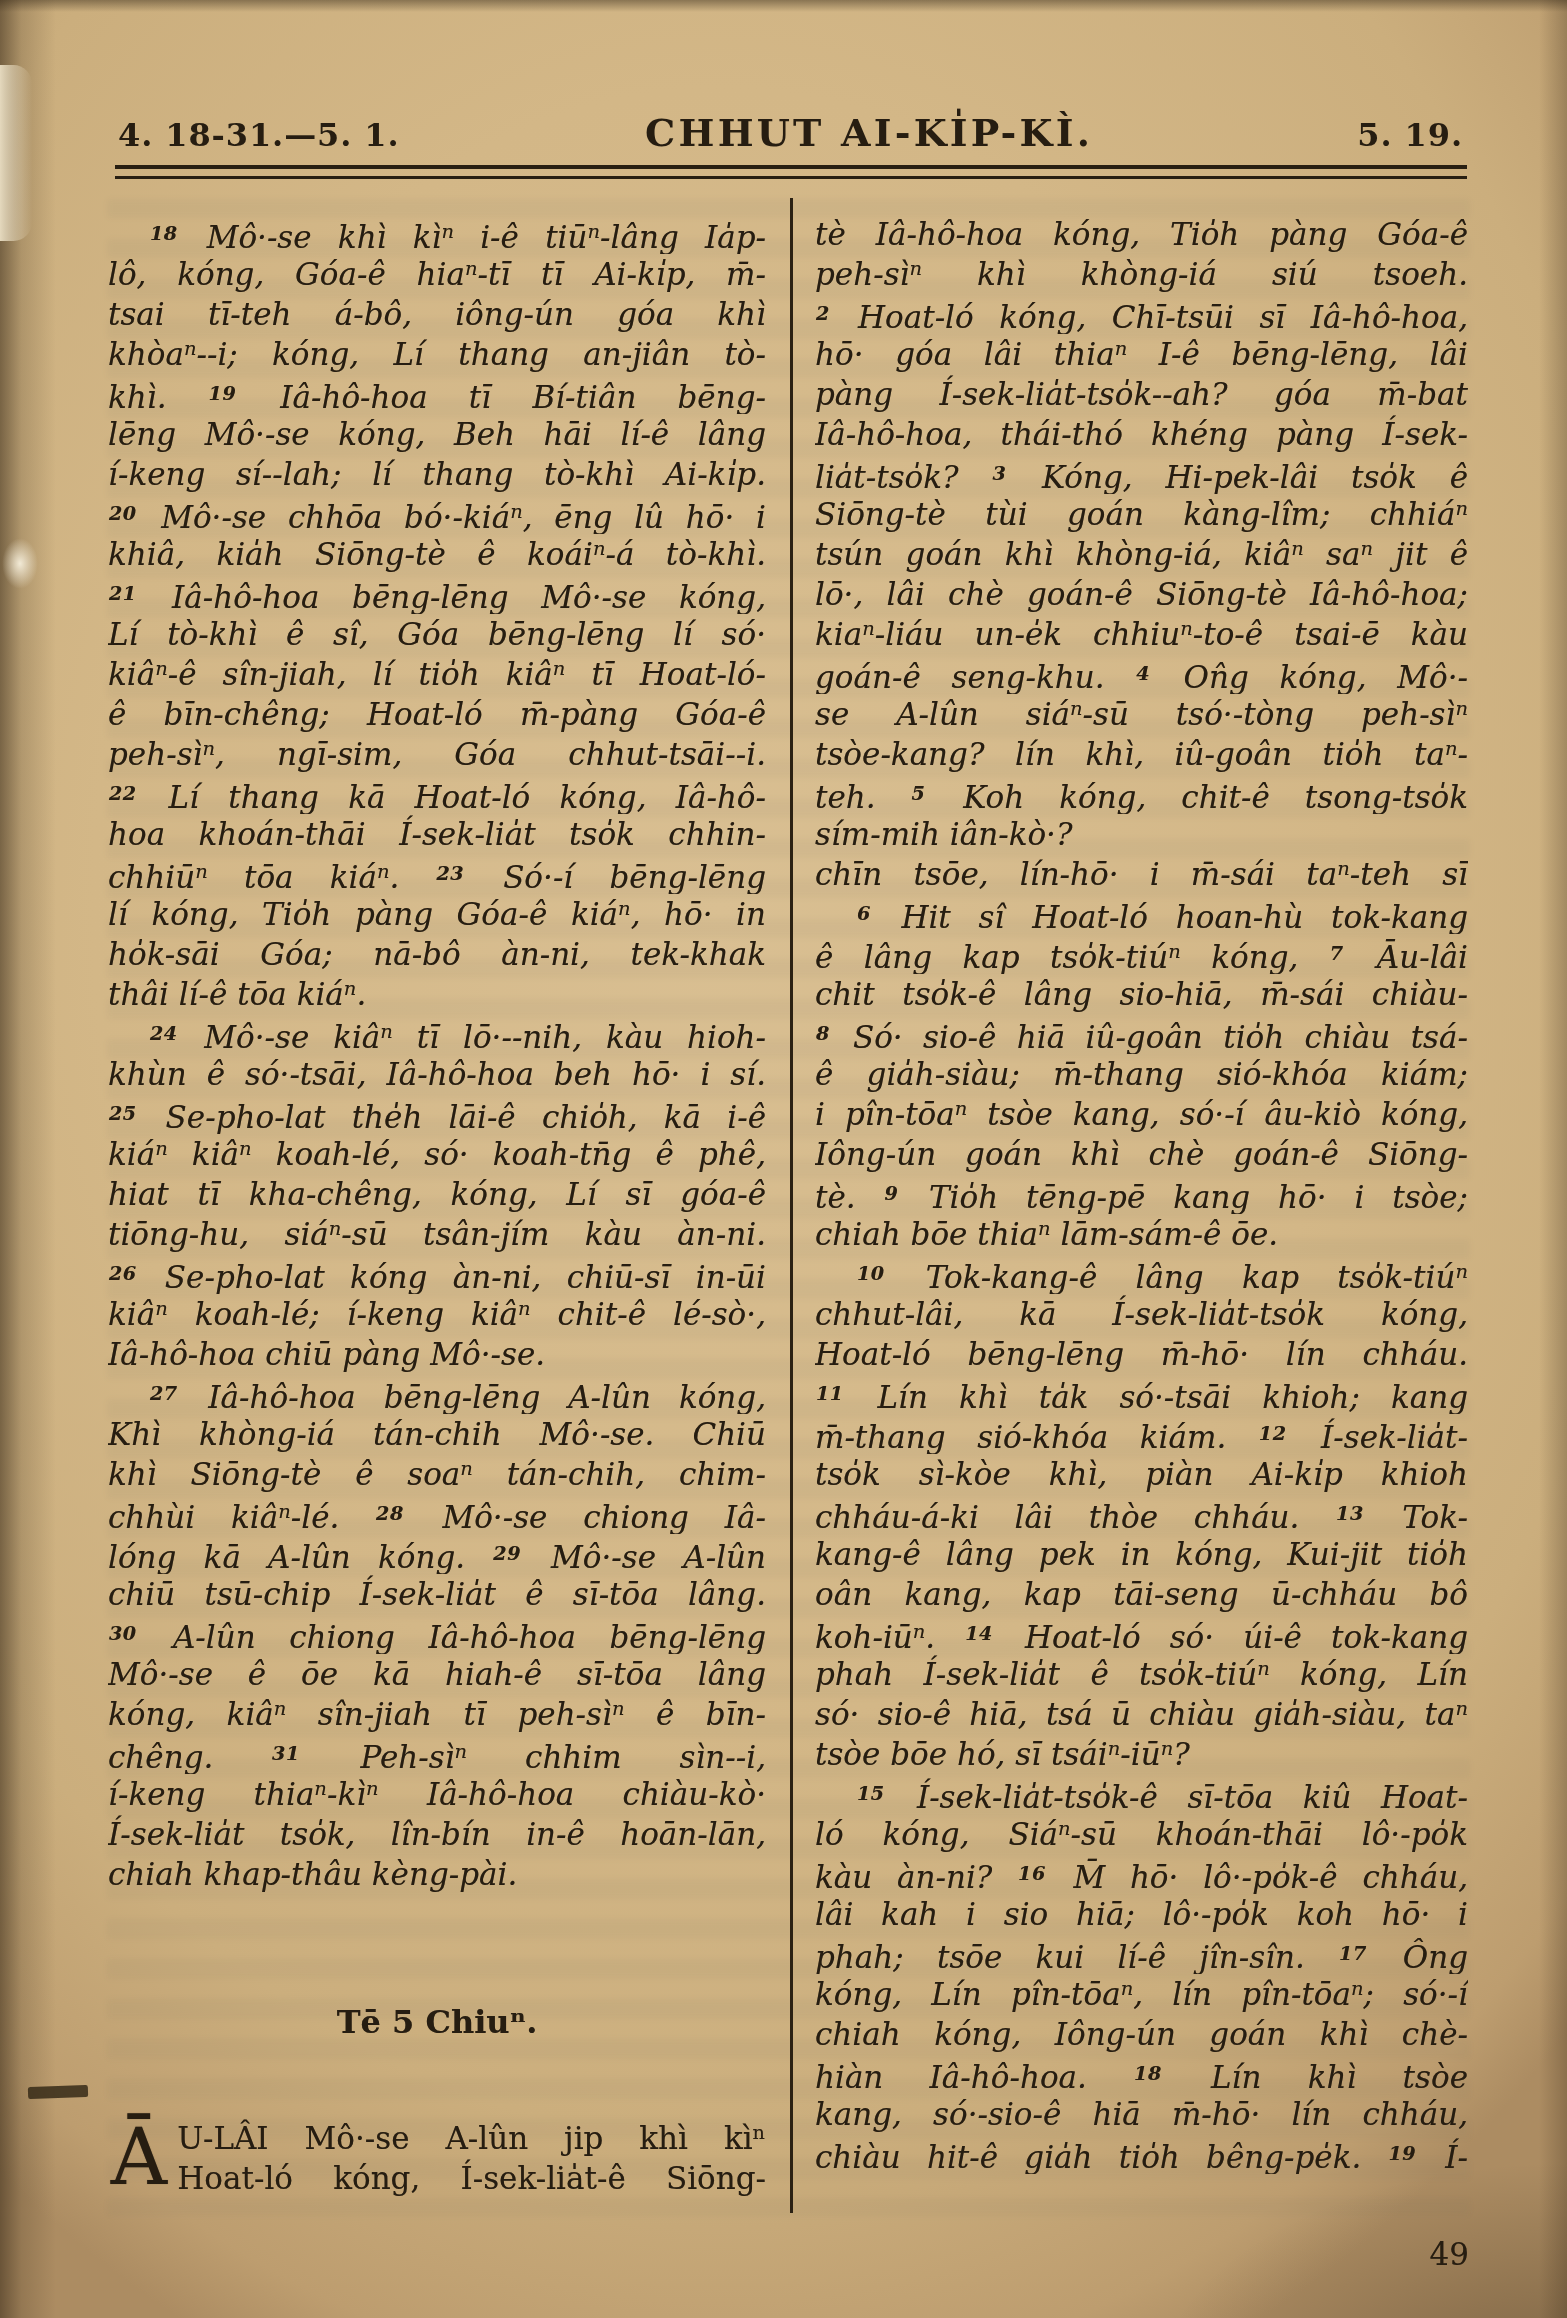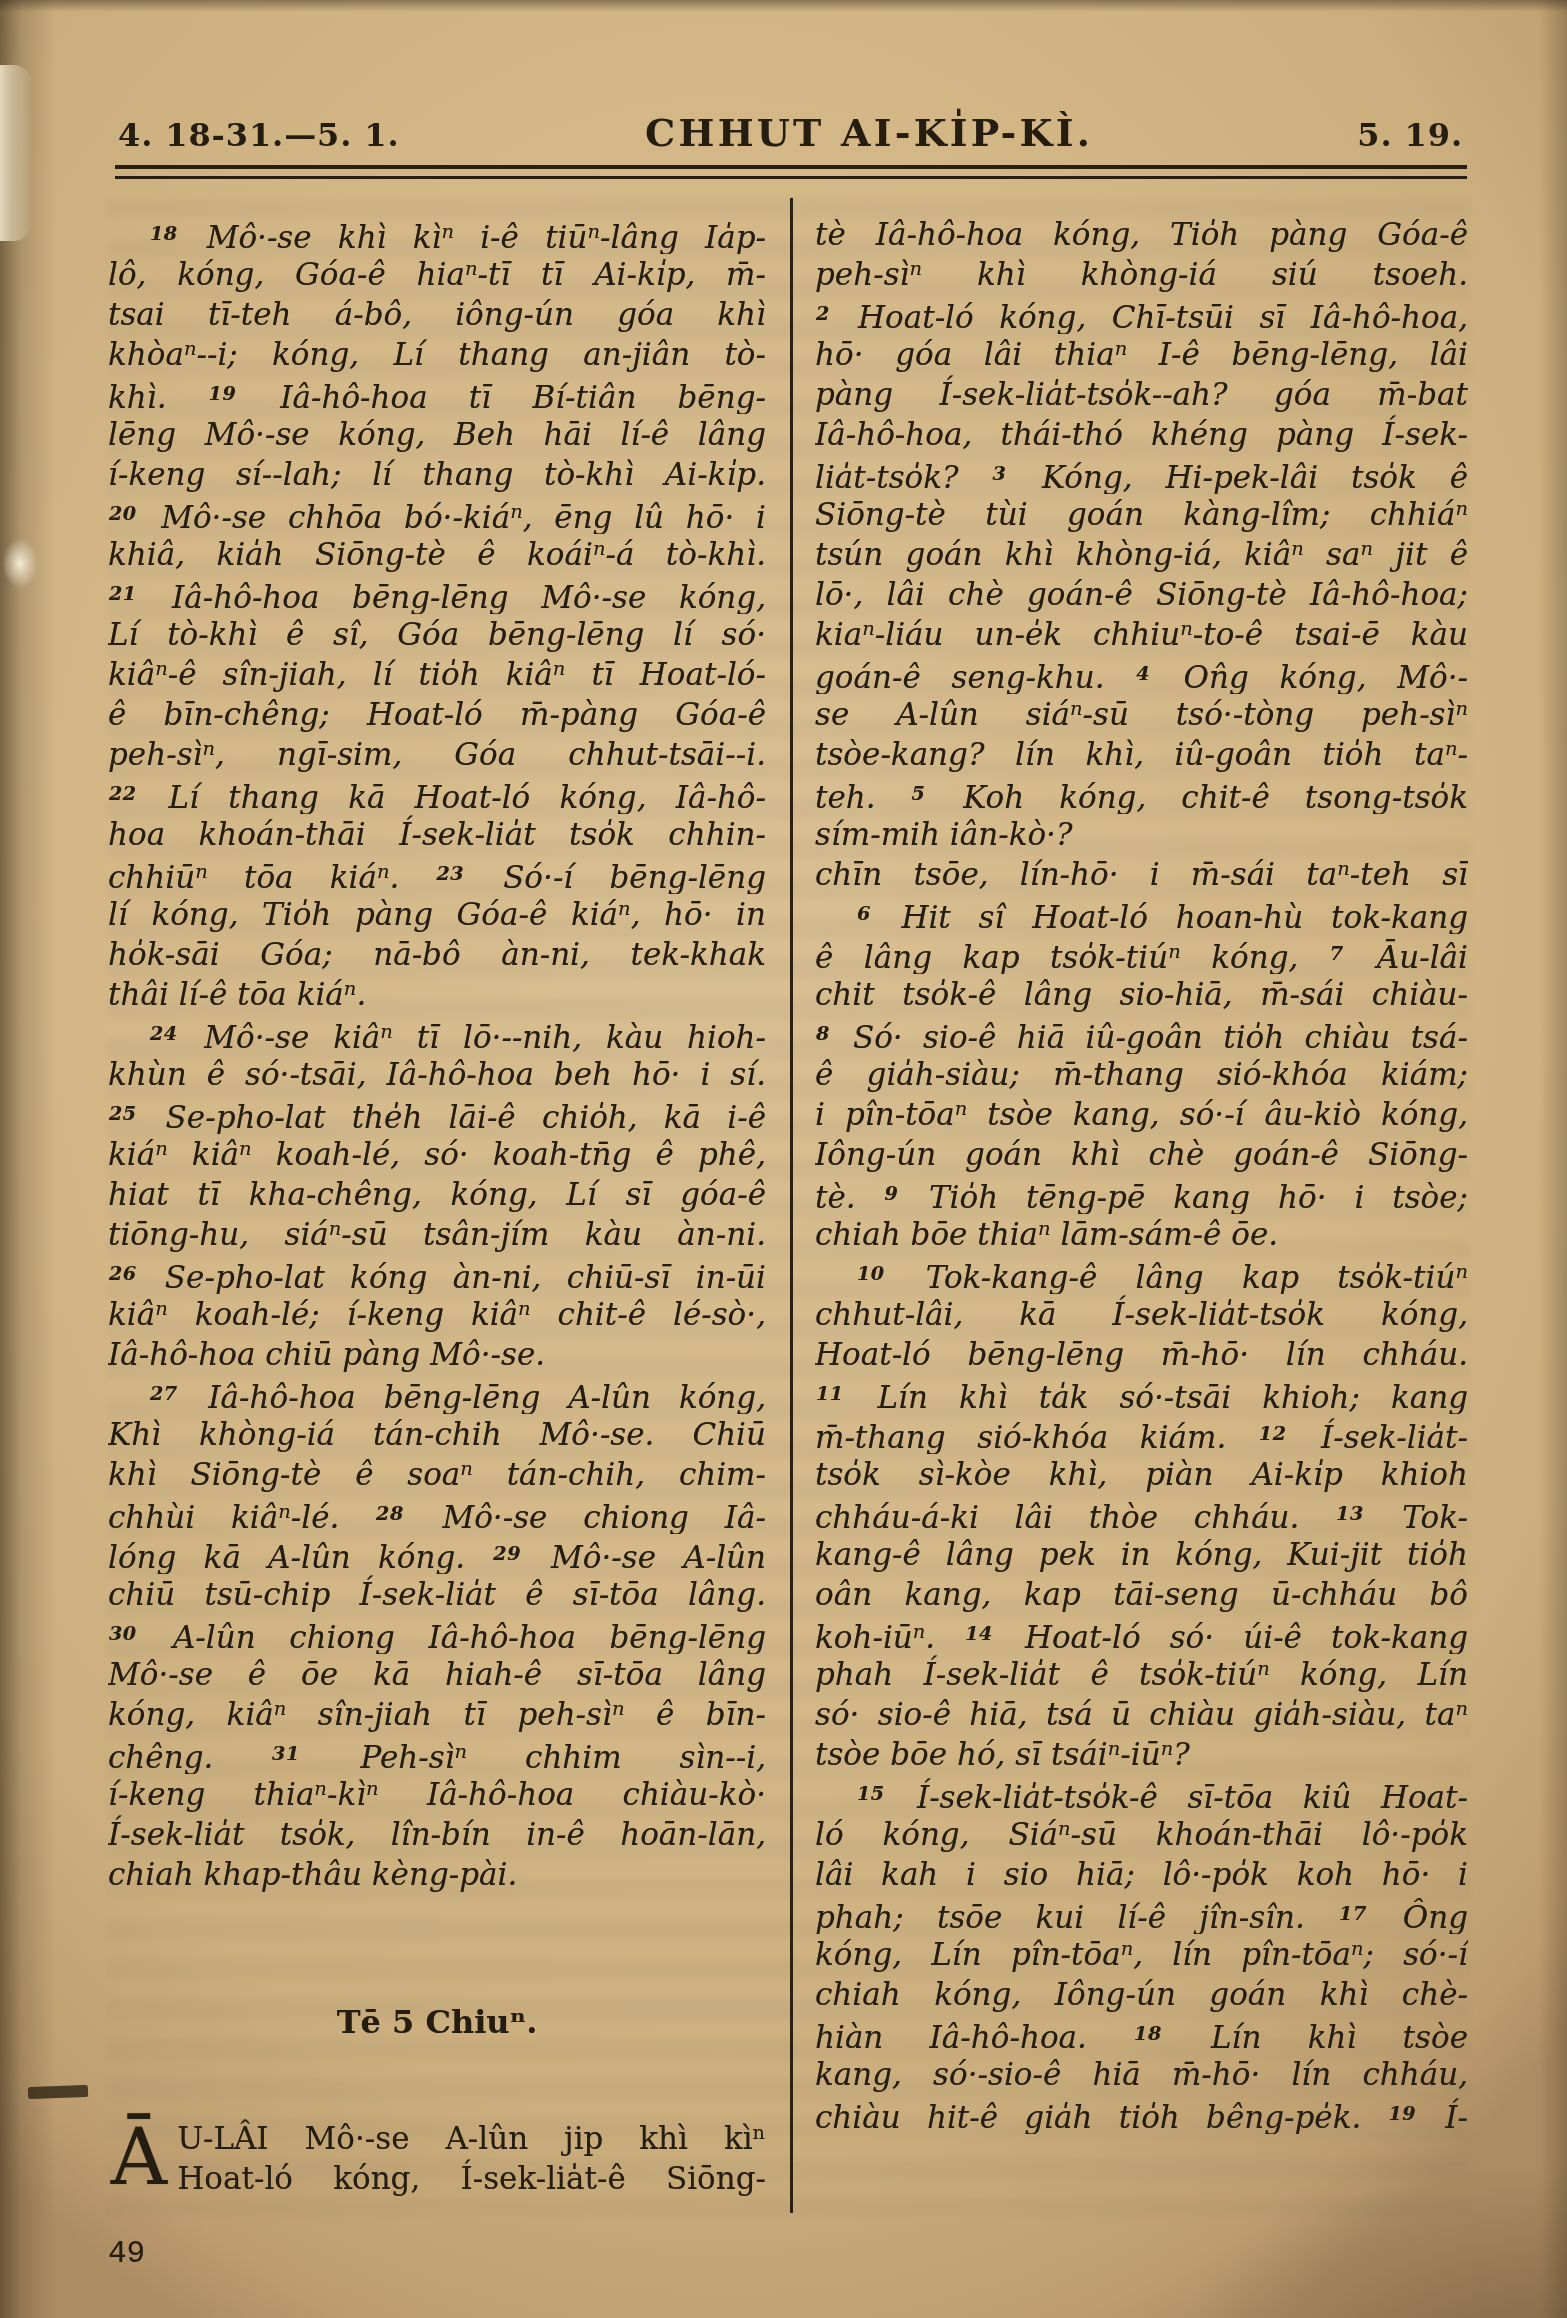--- a/index.html
+++ b/index.html
@@ -49,22 +49,22 @@
   .line.indent{text-indent:41px;}
   .vnum{font-size:.62em;vertical-align:.42em;font-weight:bold;letter-spacing:0.5px;padding:0 2.8px 0 0.9px;}
   
   .chapter-heading{position:absolute;left:108px;top:2002px;width:658px;text-align:center;
     font-size:32px;font-weight:bold;line-height:40px;text-shadow:0 0 0.5px rgba(38,27,14,.5);}
   .dropcap-para{position:absolute;left:108px;top:2118px;width:658px;display:flex;align-items:flex-start;}
   .dropcap{font-size:78px;line-height:74px;padding:1.9px 10.2px 0 2.8px;
     text-shadow:0 0 0.9px rgba(38,27,14,.5);}
   .dropcap-lines{flex:1;}
   
-  .page-num{position:absolute;left:108px;top:2234px;width:1361px;text-align:left;
-    font-size:31px;line-height:40px;text-shadow:0 0 0.5px rgba(38,27,14,.45);font-family:Liberation Mono, monospace;}
+  .page-num{position:absolute;left:108px;top:2234px;width:1361px;text-align:right;
+    font-size:31px;line-height:40px;text-shadow:0 0 0.5px rgba(38,27,14,.45);}
 </style>
 </head>
 <body data-name="book-page-scan">
 
 <div class="ghost" data-name="show-through-texture"></div>
 <div class="edge-left" data-name="left-edge-shadow"></div>
 <div class="edge-right" data-name="right-edge-shadow"></div>
 <div class="edge-top" data-name="top-edge-shadow"></div>
 
 <div class="corner-shadow" data-name="corner-shadow"></div>
@@ -173,20 +173,21 @@
     <div class="line" data-name="text-line">tso̍k sì-kòe khì, piàn Ai-ki̍p khioh</div>
     <div class="line" data-name="text-line">chháu-á-ki lâi thòe chháu. <span class="vnum">13</span> Tok-</div>
     <div class="line" data-name="text-line">kang-ê lâng pek in kóng, Kui-jit tio̍h</div>
     <div class="line" data-name="text-line">oân kang, kap tāi-seng ū-chháu bô</div>
     <div class="line" data-name="text-line">koh-iūⁿ. <span class="vnum">14</span> Hoat-ló só· úi-ê tok-kang</div>
     <div class="line" data-name="text-line">phah Í-sek-lia̍t ê tso̍k-tiúⁿ kóng, Lín</div>
     <div class="line" data-name="text-line">só· sio-ê hiā, tsá ū chiàu gia̍h-siàu, taⁿ</div>
     <div class="line flush" data-name="text-line">tsòe bōe hó, sī tsáiⁿ-iūⁿ?</div>
     <div class="line indent" data-name="text-line"><span class="vnum">15</span> Í-sek-lia̍t-tso̍k-ê sī-tōa kiû Hoat-</div>
     <div class="line" data-name="text-line">ló kóng, Siáⁿ-sū khoán-thāi lô·-po̍k</div>
+    <div class="line" data-name="text-line">kàu àn-ni? <span class="vnum">16</span> M̄ hō· lô·-po̍k-ê chháu,</div>
     <div class="line" data-name="text-line">lâi kah i sio hiā; lô·-po̍k koh hō· i</div>
     <div class="line" data-name="text-line">phah; tsōe kui lí-ê jîn-sîn. <span class="vnum">17</span> Ông</div>
     <div class="line" data-name="text-line">kóng, Lín pîn-tōaⁿ, lín pîn-tōaⁿ; só·-í</div>
     <div class="line" data-name="text-line">chiah kóng, Iông-ún goán khì chè-</div>
     <div class="line" data-name="text-line">hiàn Iâ-hô-hoa. <span class="vnum">18</span> Lín khì tsòe</div>
     <div class="line" data-name="text-line">kang, só·-sio-ê hiā m̄-hō· lín chháu,</div>
     <div class="line" data-name="text-line">chiàu hit-ê gia̍h tio̍h bêng-pe̍k. <span class="vnum">19</span> Í-</div>
   </div>
 
 <div class="page-num" data-name="page-number">49</div>

